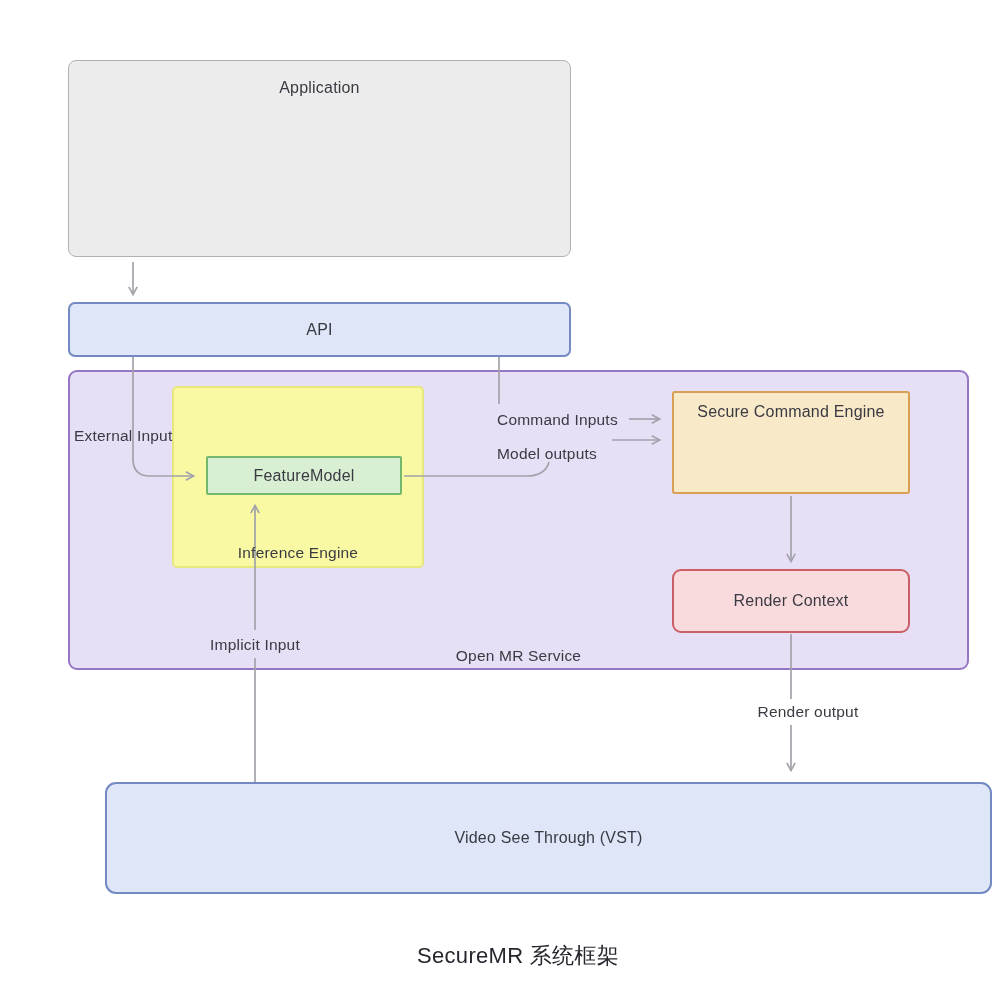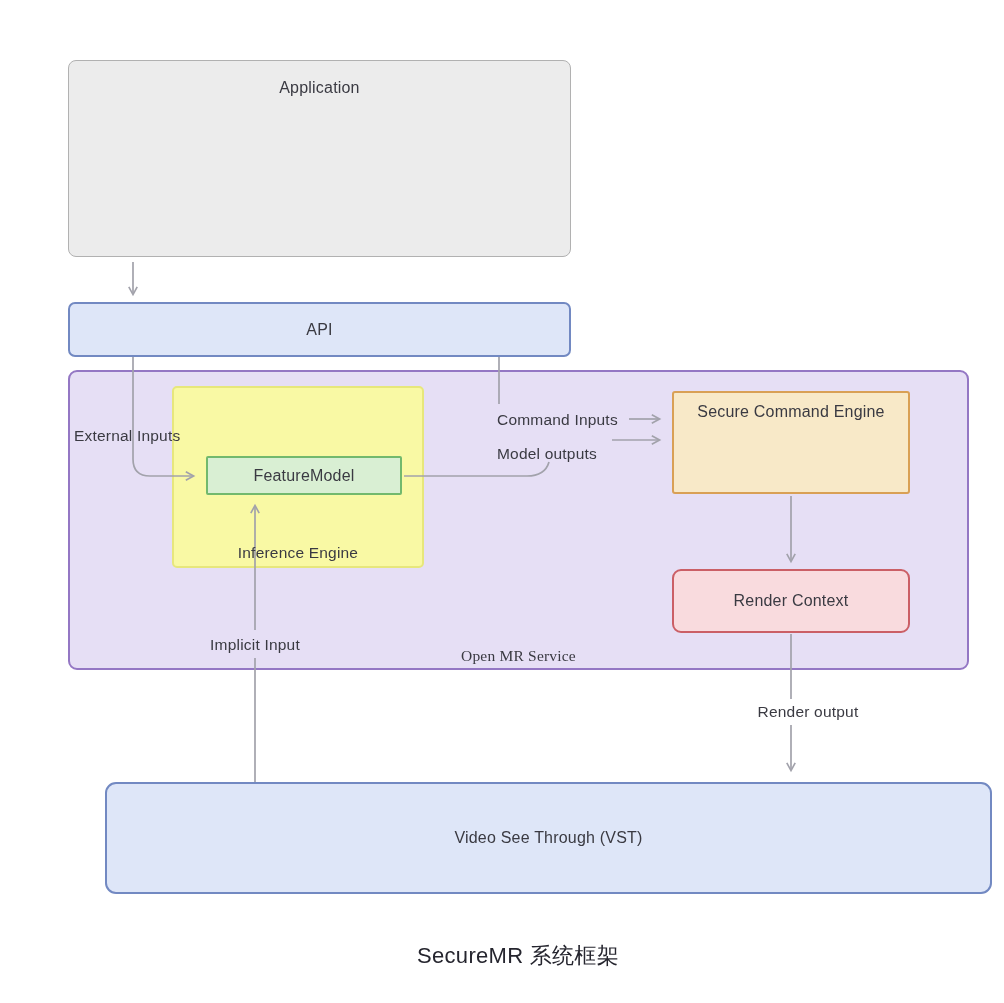--- a/index.html
+++ b/index.html
@@ -101,21 +101,21 @@
     font-size: 15.5px;
     white-space: nowrap;
     letter-spacing: 0.2px;
   }
   .lbl-external   { left: 74px;  top: 427px; }
   .lbl-command    { left: 497px; top: 411px; }
   .lbl-model      { left: 497px; top: 445px; }
   .lbl-implicit   { left: 255px; top: 636px; transform: translateX(-50%); text-align: center; }
   .lbl-render-out { left: 790px; top: 703px; transform: translateX(-50%); padding-left: 36px; }
   .lbl-inference  { left: 172px; top: 544px; width: 252px; text-align: center; }
-  .lbl-service    { left: 68px;  top: 647px; width: 901px; text-align: center; font-family: Liberation Serif, serif; }
+  .lbl-service    { left: 68px;  top: 647px; width: 901px; text-align: center; }
   .caption {
     position: absolute;
     left: 0; top: 941px; width: 1036px;
     text-align: center;
     font-size: 22px;
     color: #25252e;
     letter-spacing: 0.3px;
   }
 </style>
 </head>
@@ -166,21 +166,21 @@
       <path d="M791,634 L791,699"></path>
       <path d="M791,725 L791,770" marker-end="url(#chev)"></path>
     </g>
   </svg>
 
   <div class="box-label" style="position:absolute;"></div>
   <div class="box feature">
     <div class="box-label">FeatureModel</div>
   </div>
 
-  <div class="edge-label lbl-external">External Inputs</div>
+  <div class="edge-label lbl-external">External Input</div>
   <div class="edge-label lbl-command">Command Inputs</div>
   <div class="edge-label lbl-model">Model outputs</div>
   <div class="edge-label lbl-implicit">Implicit Input</div>
   <div class="edge-label lbl-render-out">Render output</div>
   <div class="edge-label lbl-inference">Inference Engine</div>
   <div class="edge-label lbl-service">Open MR Service</div>
 
   <div class="caption">SecureMR 系统框架</div>
 
 </div>

